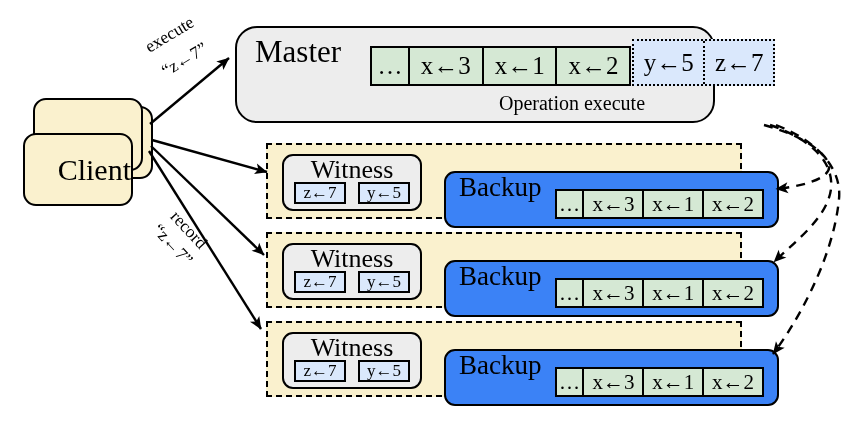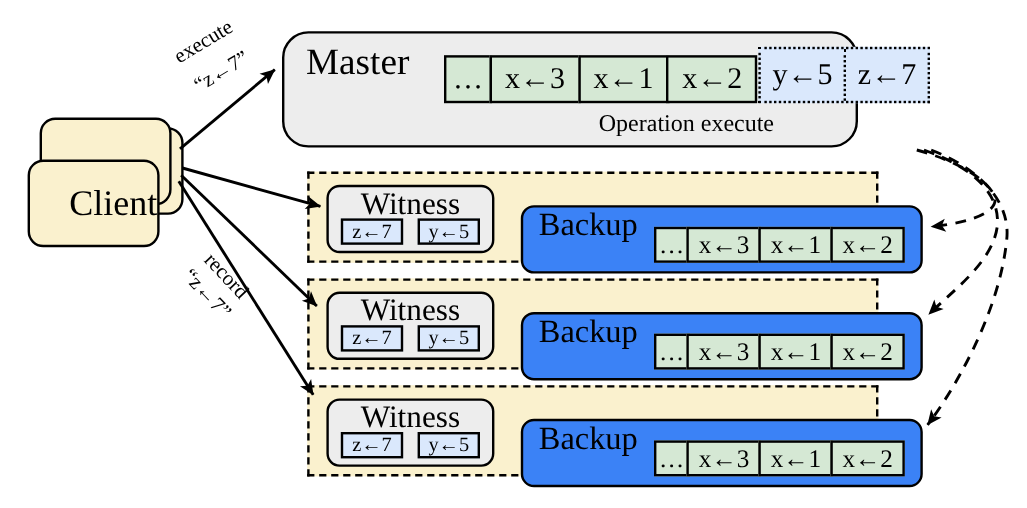--- a/index.html
+++ b/index.html
@@ -38,21 +38,21 @@
   .pending {
     height:47px; width:143px; margin-left:1px;
     background:#DAE8FC; border:2.5px dotted #000; display:flex;
   }
   .pending .pop { flex:1; display:flex; align-items:center; justify-content:center; font-size:25px; }
   .pending .pop + .pop { border-left:2.5px dotted #000; }
   .seq-caption { position:absolute; left:133px; top:64px; width:404px; text-align:center; font-size:20px; }
 
   
   .row {
-    position:absolute; left:256px; width:476px; height:76px;
+    position:absolute; left:266px; width:476px; height:76px;
     background:#FAF1CE; border:2.5px dashed #000;
   }
   .row.r1 { top:143px; } .row.r2 { top:232px; } .row.r3 { top:321px; }
 
   .witness {
     position:absolute; left:14px; top:9px; width:140px; height:57px;
     background:#EDEDED; border:2.5px solid #000; border-radius:11px;
   }
   .witness-label { text-align:center; font-size:26px; line-height:27px; margin-top:0; }
   .wcells { position:absolute; left:0; right:0; bottom:5px; display:flex; justify-content:center; gap:12px; }

